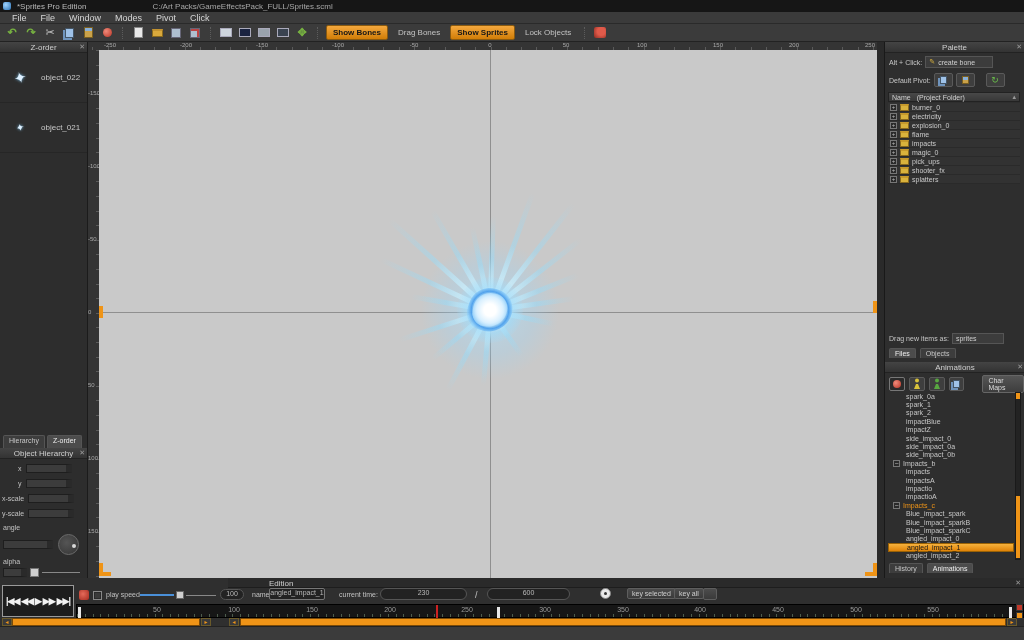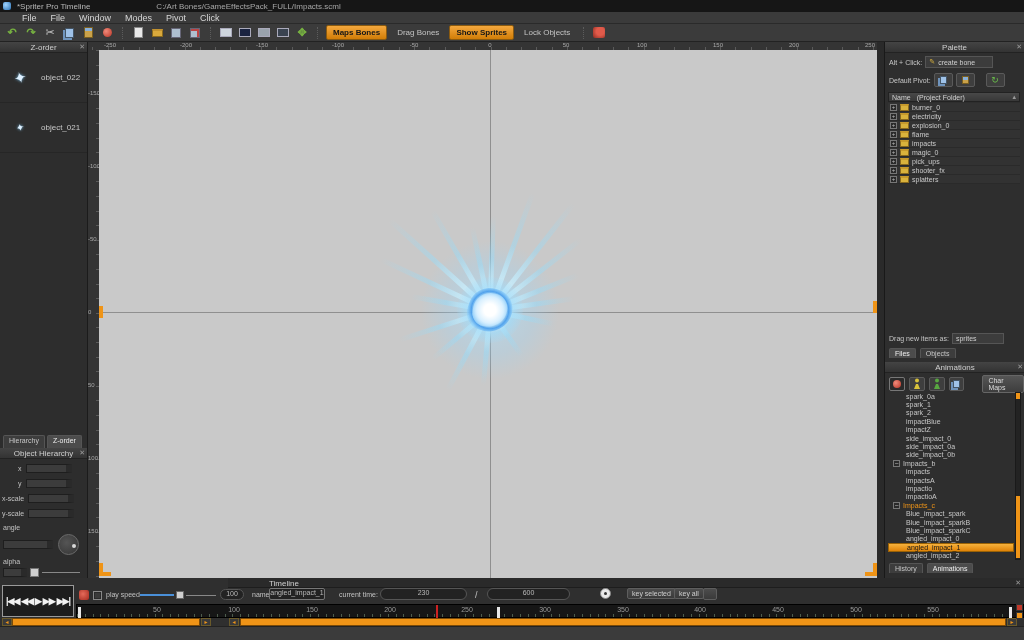--- a/index.html
+++ b/index.html
@@ -4,21 +4,21 @@
 <style>
   * { margin:0; padding:0; box-sizing:border-box; }
   html,body { width:1024px; height:640px; background:#2b2b2b; font-family:"Liberation Sans",sans-serif; overflow:hidden; }
   #root { position:absolute; left:0; top:0; width:1024px; height:640px; background:#2f2f2f; }
   .abs { position:absolute; }
 
   
   #titlebar { left:0; top:0; width:1024px; height:12px; background:#161616; color:#b9b9b9; font-size:8px; display:flex; align-items:center; gap:6px; padding-left:3px; }
   #titlebar .appicon { width:8px; height:8px; background:radial-gradient(circle at 35% 35%, #9fd4ff, #2a6fb0); border-radius:2px; }
   #titlebar .path { margin-left:60px; color:#a7a7a7; }
-  #menubar { left:0; top:12px; width:1024px; height:12px; background:#3b3b3b; border-bottom:1px solid #2a2a2a; display:flex; align-items:center; gap:14px; padding-left:22px; color:#d6d6d6; font-size:9px; }
+  #menubar { left:0; top:12px; width:1024px; height:12px; background:#3b3b3b; border-bottom:1px solid #2a2a2a; display:flex; align-items:center; gap:14px; padding-left:12px; color:#d6d6d6; font-size:9px; }
   #toolbar { left:0; top:24px; width:1024px; height:18px; background:#3b3b3b; border-bottom:1px solid #222; display:flex; align-items:center; gap:5px; padding-left:5px; }
   .tbi { width:14px; height:13px; display:flex; align-items:center; justify-content:center; font-size:11px; line-height:1; }
   .tbi.green { color:#76b041; font-weight:bold; }
   .tbsep { width:1px; height:12px; border-left:1px dotted #5c5c5c; margin:0 3px; }
   .mini-doc { width:9px; height:11px; background:#e9e9e9; border:1px solid #8a8a8a; }
   .mini-folder { width:11px; height:8px; background:#d9a93c; border:1px solid #8a6a1e; border-top:2px solid #c29230; }
   .mini-floppy { width:10px; height:10px; background:#aebfcf; border:1px solid #667; }
   .mini-floppy2 { width:10px; height:10px; background:#aebfcf; border:1px solid #667; box-shadow:inset -2px 2px 0 #b44; }
   .mini-mon { width:12px; height:9px; border:1px solid #aab; }
   .mon1 { background:#cfd6de; } .mon2 { background:#1a2340; } .mon3 { background:#9aa3ad; } .mon4 { background:#3a4350; }
@@ -126,22 +126,22 @@
   #bottom-strip { position:absolute; left:0; top:48px; width:1024px; height:14px; background:#3b3b3b; border-top:1px solid #222; }
   .corner-sq { position:absolute; width:7px; height:7px; background:#c0392b; border:1px solid #333; }
 </style>
 </head>
 <body>
 
 <div id="root">
 
   <div class="abs" id="titlebar">
     <span class="appicon"></span>
-    <span>*Spriter Pro Timeline</span>
-    <span class="path">C:/Art Bones/GameEffectsPack_FULL/Impacts.scml</span>
+    <span>*Sprites Pro Edition</span>
+    <span class="path">C:/Art Packs/GameEffectsPack_FULL/Sprites.scml</span>
   </div>
 
   <div class="abs" id="menubar">
     <span>File</span>
     <span>File</span>
     <span>Window</span>
     <span>Modes</span>
     <span>Pivot</span>
     <span>Click</span>
   </div>
@@ -180,21 +180,21 @@
         <span class="mini-mon mon2"></span>
       </span>
     <span class="tbi">
         <span class="mini-mon mon3"></span>
       </span>
     <span class="tbi">
         <span class="mini-mon mon4"></span>
       </span>
     <span class="tbi green">✥</span>
     <span class="tbsep"></span>
-    <span class="btn-orange">Maps Bones</span>
+    <span class="btn-orange">Show Bones</span>
     <span class="btn-flat">Drag Bones</span>
     <span class="btn-orange">Show Sprites</span>
     <span class="btn-flat">Lock Objects</span>
     <span class="tbsep"></span>
     <span class="tbi">
         <span class="mini-red-tool"></span>
       </span>
   </div>
 
   <div class="abs" id="zorder-panel">
@@ -496,21 +496,21 @@
     </div>
 
     <div class="rrow" style="left:4px; top:521px; gap:4px;">
       <span class="tab">History</span>
       <span class="tab on">Animations</span>
     </div>
   </div>
 
   <div class="abs" id="bottombar">
     <div id="tl-header"></div>
-    <span id="tl-title">Timeline</span>
+    <span id="tl-title">Edition</span>
     <span id="tl-close">✕</span>
 
     <div id="playbox">
       <span class="pb">|◀◀</span>
       <span class="pb">◀◀</span>
       <span class="pb">▶</span>
       <span class="pb">▶▶</span>
       <span class="pb">▶▶|</span>
     </div>
 

